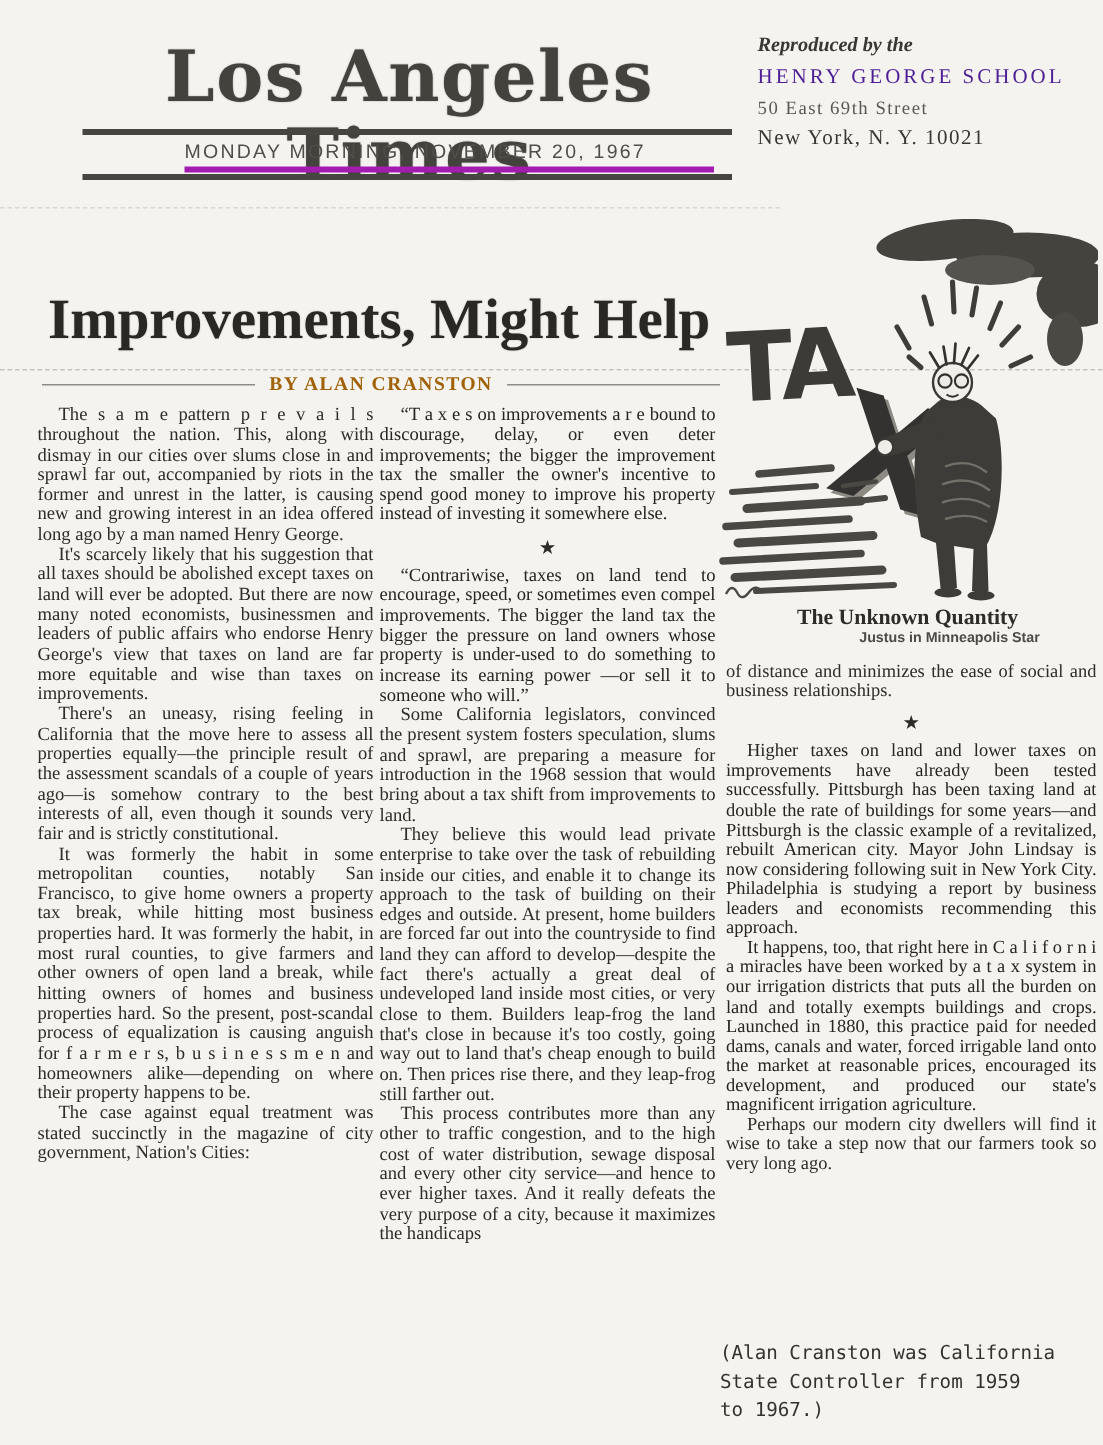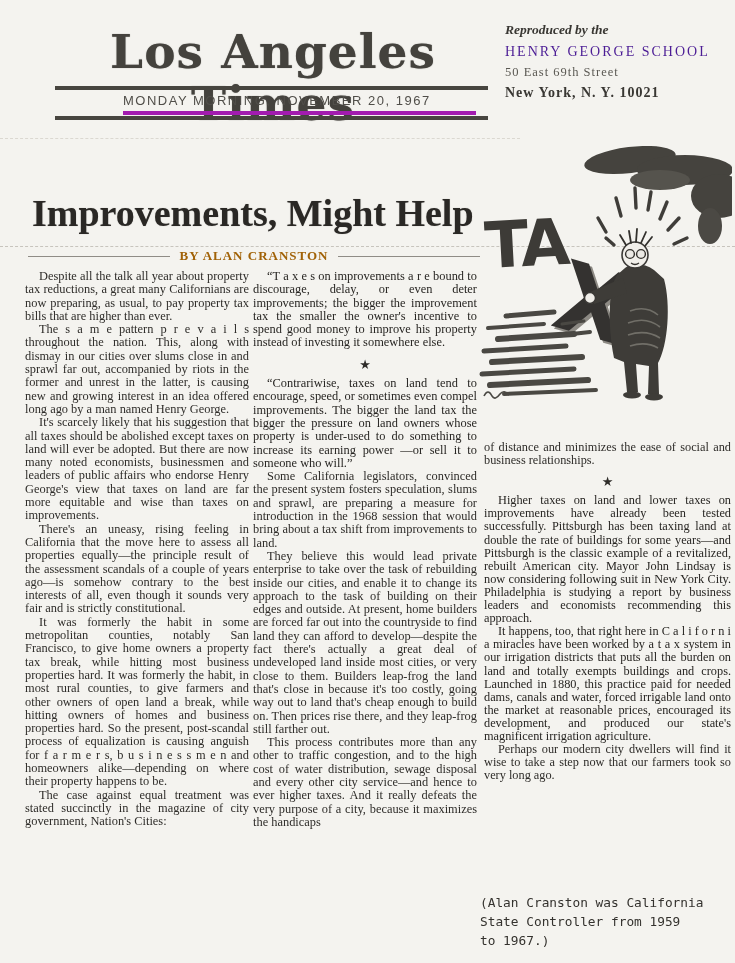--- a/index.html
+++ b/index.html
@@ -20,21 +20,21 @@
   .dateband{position:absolute;left:55px;top:86px;width:433px;border-top:4px solid #47453f;padding-top:1px;}
   .dateband-inner{border-bottom:4px solid #47453f;}
   .date-text{
     display:block;margin:0 12px 1px 68px;padding:2px 0 3px;border-bottom:4px solid #a21caf;
     font-family:"Liberation Sans",sans-serif;font-size:13px;letter-spacing:1.5px;color:#504e49;
   }
   .repro{position:absolute;left:505px;top:22px;width:218px;text-align:left;color:#393733;}
   .repro-1{font-style:italic;font-weight:bold;font-size:13.5px;}
   .repro-2{font-size:14px;letter-spacing:2px;margin-top:6px;color:#4c1d95;}
   .repro-3{font-size:12.5px;letter-spacing:1px;margin-top:5px;color:#5a5852;}
-  .repro-4{font-size:14px;font-weight:bold;letter-spacing:1px;margin-top:5px;}
+  .repro-4{font-size:14px;font-weight:normal;letter-spacing:1px;margin-top:5px;}
   
   .headline{
     position:absolute;left:32px;top:141px;width:462px;margin:0;
     font-size:38px;line-height:48px;font-weight:700;color:#2a2825;
     font-family:"Liberation Serif",serif;text-shadow:0 0 1px rgba(42,40,37,.35);
   }
   .byline-row{
     position:absolute;left:28px;top:248px;width:452px;display:flex;align-items:center;gap:10px;
     font-weight:700;font-size:13px;letter-spacing:1px;color:#a16207;z-index:2;
   }
@@ -87,21 +87,20 @@
 
   <h1 class="headline">
     <br>
     <span>Improvements, Might Help</span>
   </h1>
   <div class="byline-row">
     <span>BY ALAN CRANSTON</span>
   </div>
 
   <div class="col" id="col1">
-      <p class="para">Despite all the talk all year about property tax reductions, a great many Californians are now preparing, as usual, to pay property tax bills that are higher than ever.</p>
       <p class="para">The s a m e pattern p r e v a i l s throughout the nation. This, along with dismay in our cities over slums close in and sprawl far out, accompanied by riots in the former and unrest in the latter, is causing new and growing interest in an idea offered long ago by a man named Henry George.</p>
       <p class="para">It's scarcely likely that his suggestion that all taxes should be abolished except taxes on land will ever be adopted. But there are now many noted economists, businessmen and leaders of public affairs who endorse Henry George's view that taxes on land are far more equitable and wise than taxes on improvements.</p>
       <p class="para">There's an uneasy, rising feeling in California that the move here to assess all properties equally—the principle result of the assessment scandals of a couple of years ago—is somehow contrary to the best interests of all, even though it sounds very fair and is strictly constitutional.</p>
       <p class="para">It was formerly the habit in some metropolitan counties, notably San Francisco, to give home owners a property tax break, while hitting most business properties hard. It was formerly the habit, in most rural counties, to give farmers and other owners of open land a break, while hitting owners of homes and business properties hard. So the present, post-scandal process of equalization is causing anguish for f a r m e r s, b u s i n e s s m e n and homeowners alike—depending on where their property happens to be.</p>
       <p class="para">The case against equal treatment was stated succinctly in the magazine of city government, Nation's Cities:</p>
     </div>
   <div class="col" id="col2">
       <p class="para b">“T a x e s on improvements a r e bound to discourage, delay, or even deter improvements; the bigger the improvement tax the smaller the owner's incentive to spend good money to improve his property instead of investing it somewhere else.</p>
       <div class="star-divider">★</div>
       <p class="para b">“Contrariwise, taxes on land tend to encourage, speed, or sometimes even compel improvements. The bigger the land tax the bigger the pressure on land owners whose property is under-used to do something to increase its earning power —or sell it to someone who will.”</p>
@@ -171,20 +170,24 @@
         <line x1="4" y1="228" x2="96" y2="223" stroke-width="5"></line>
         <line x1="12" y1="239" x2="110" y2="234" stroke-width="6"></line>
         <line x1="26" y1="248" x2="118" y2="244" stroke-width="4"></line>
         <line x1="76" y1="190" x2="112" y2="186" stroke-width="4"></line>
         <line x1="84" y1="178" x2="106" y2="175" stroke-width="3"></line>
       </g>
 
       <path d="M6,250 q4,-8 8,0 q3,5 8,-2 q4,-5 9,1" fill="none" stroke="#4a4843" stroke-width="1.6"></path>
     </svg>
   </figure>
+  <figcaption class="cartoon-caption">
+    <div class="cap-title">The Unknown Quantity</div>
+    <div class="cap-credit">Justus in Minneapolis Star</div>
+  </figcaption>
 
   <div class="col" id="col3">
       <p class="para ni">of distance and minimizes the ease of social and business relationships.</p>
       <div class="star-divider">★</div>
       <p class="para b">Higher taxes on land and lower taxes on improvements have already been tested successfully. Pittsburgh has been taxing land at double the rate of buildings for some years—and Pittsburgh is the classic example of a revitalized, rebuilt American city. Mayor John Lindsay is now considering following suit in New York City. Philadelphia is studying a report by business leaders and economists recommending this approach.</p>
       <p class="para b">It happens, too, that right here in C a l i f o r n i a miracles have been worked by a t a x system in our irrigation districts that puts all the burden on land and totally exempts buildings and crops. Launched in 1880, this practice paid for needed dams, canals and water, forced irrigable land onto the market at reasonable prices, encouraged its development, and produced our state's magnificent irrigation agriculture.</p>
       <p class="para">Perhaps our modern city dwellers will find it wise to take a step now that our farmers took so very long ago.</p>
     </div>
 
   <div class="footer-note">(Alan Cranston was California

